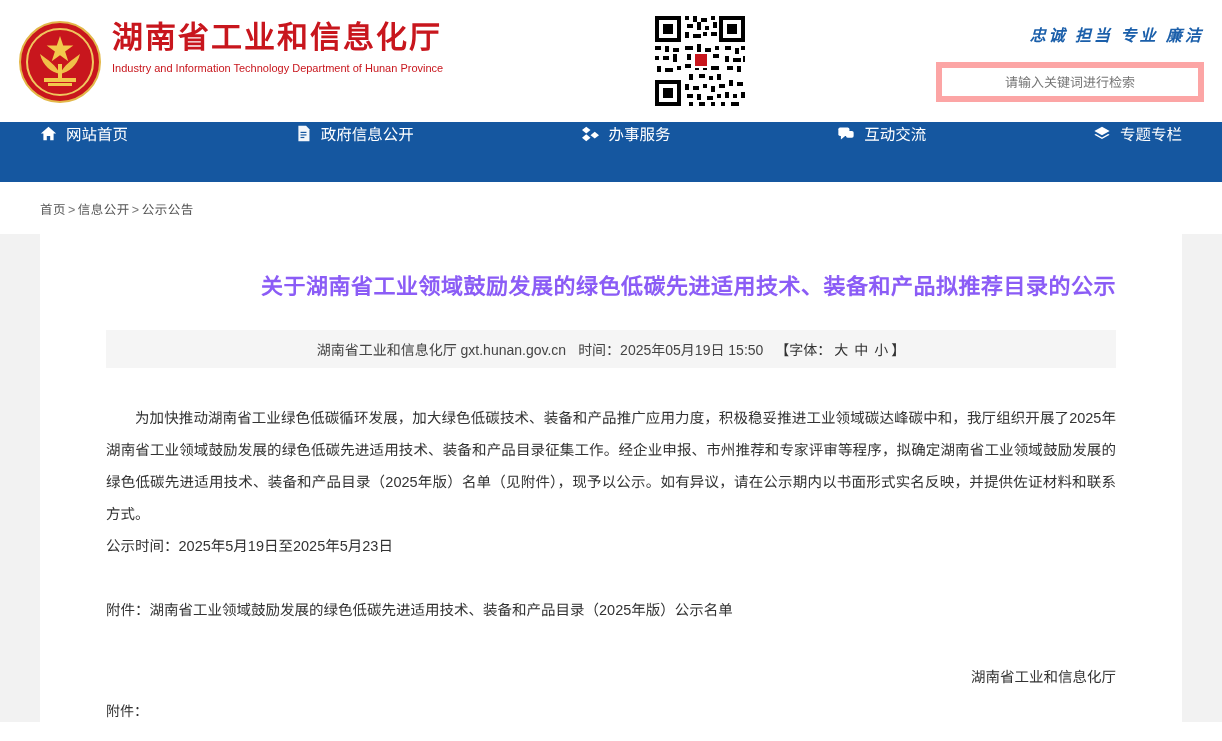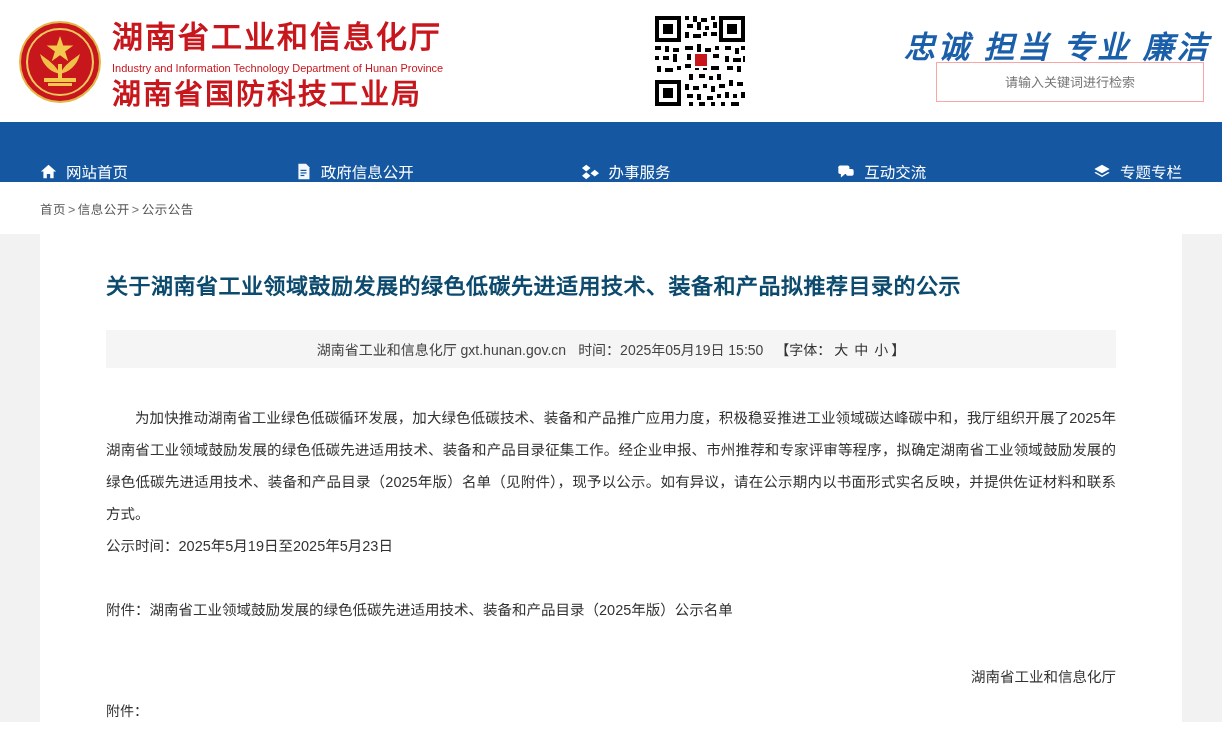--- a/index.html
+++ b/index.html
@@ -59,33 +59,33 @@
     left: 653px; top: 14px;
     width: 94px; height: 94px;
     background: #ffffff;
   }
 
   .slogan {
     position: absolute;
     right: 18px; top: 22px;
     width: 300px;
     text-align: right;
-    font-size: 31px;
+    font-size: 16px;
     font-weight: bold;
     font-style: italic;
     color: #1b5faa;
     letter-spacing: 3px;
     white-space: nowrap;
   }
 
   .search-box {
     position: absolute;
     right: 18px; top: 62px;
     width: 268px; height: 40px;
-    border: 1px solid #fca5a5;
+    border: 6px solid #fca5a5;
     background: #fff;
     display: flex;
     align-items: center;
     justify-content: center;
   }
   .search-box input {
     width: 100%;
     height: 100%;
     border: none;
     outline: none;
@@ -94,21 +94,21 @@
     color: #8a8a8a;
     font-family: "Liberation Sans", "DejaVu Sans", sans-serif;
     background: transparent;
   }
 
   
   .nav {
     height: 60px;
     background: #1557a0;
     display: flex;
-    align-items: flex-end;
+    align-items: flex-start;
     padding: 0 40px;
   }
   .nav-item {
     display: flex;
     align-items: center;
     color: #ffffff;
     font-size: 15.5px;
     cursor: pointer;
     white-space: nowrap;
   }
@@ -143,24 +143,24 @@
     padding: 0 40px;
   }
   .card {
     background: #ffffff;
     height: 100%;
     padding: 0 66px;
     position: relative;
   }
   .article-title {
     padding-top: 36px;
-    text-align: left;
+    text-align: right;
     font-size: 22px;
     font-weight: bold;
-    color: #0c4a6e;
+    color: #8b5cf6;
     line-height: 34px;
     letter-spacing: 0.5px;
   }
   .meta-bar {
     margin-top: 26px;
     height: 38px;
     background: #f5f5f5;
     display: flex;
     align-items: center;
     justify-content: center;
@@ -211,21 +211,20 @@
       <path d="M62 34 c-8 6 -16 11 -20 20 c9-2 17-8 20-20 z" fill="#f2c94c" opacity="0.95"></path>
       <rect x="26" y="58" width="32" height="4" fill="#f2c94c"></rect>
       <rect x="30" y="63" width="24" height="3" fill="#f2c94c"></rect>
       <rect x="40" y="44" width="4" height="16" fill="#f2c94c"></rect>
     </svg>
   </div>
 
   <div class="org-titles">
     <div class="org-line1">湖南省工业和信息化厅</div>
     <div class="org-line2">Industry and Information Technology Department of Hunan Province</div>
-    <div class="org-line3">湖南省国防科技工业局</div>
   </div>
 
   <div class="qr">
     <svg width="94" height="94" viewBox="0 0 47 47" shape-rendering="crispEdges">
       <rect width="47" height="47" fill="#ffffff"></rect>
       <g fill="#000000">
         <rect x="1" y="1" width="13" height="13"></rect>
           <rect x="3" y="3" width="9" height="9" fill="#fff"></rect>
           <rect x="5" y="5" width="5" height="5"></rect>
         <rect x="33" y="1" width="13" height="13"></rect>

